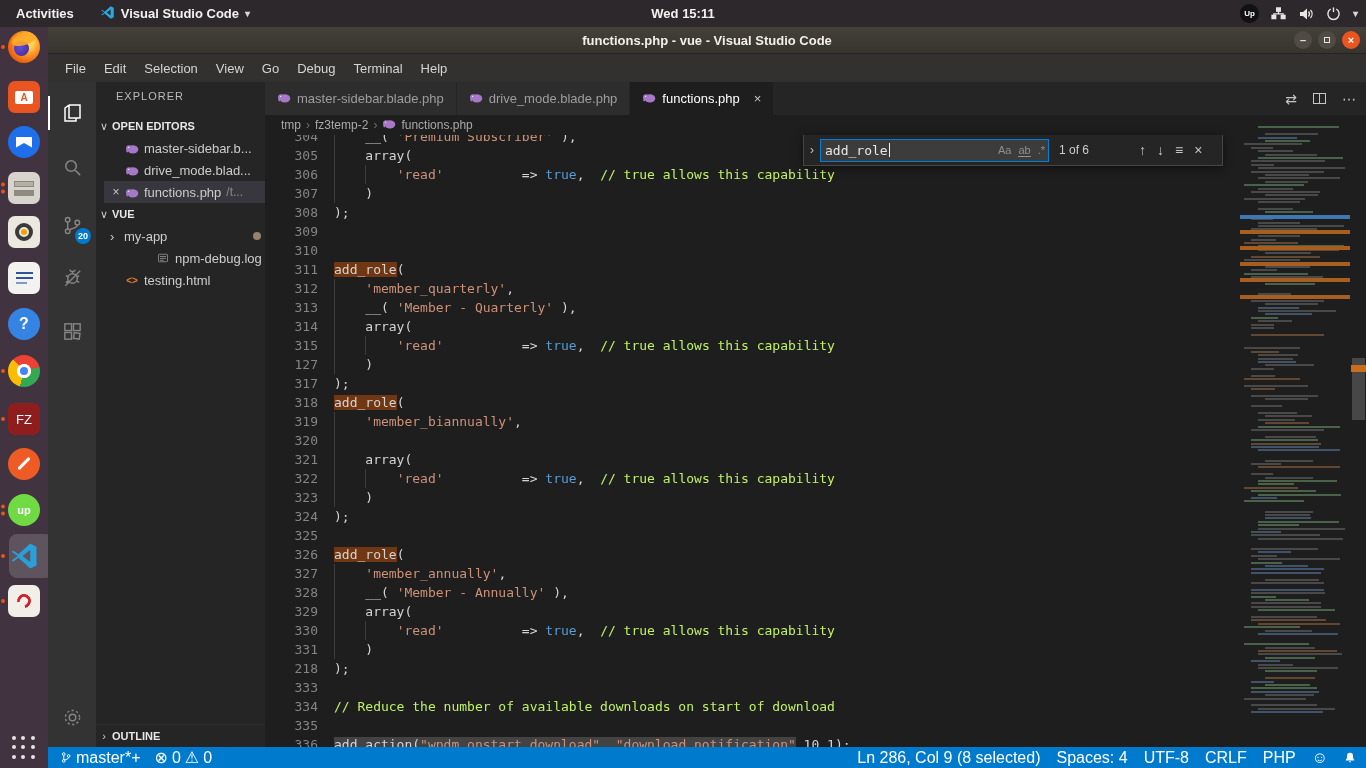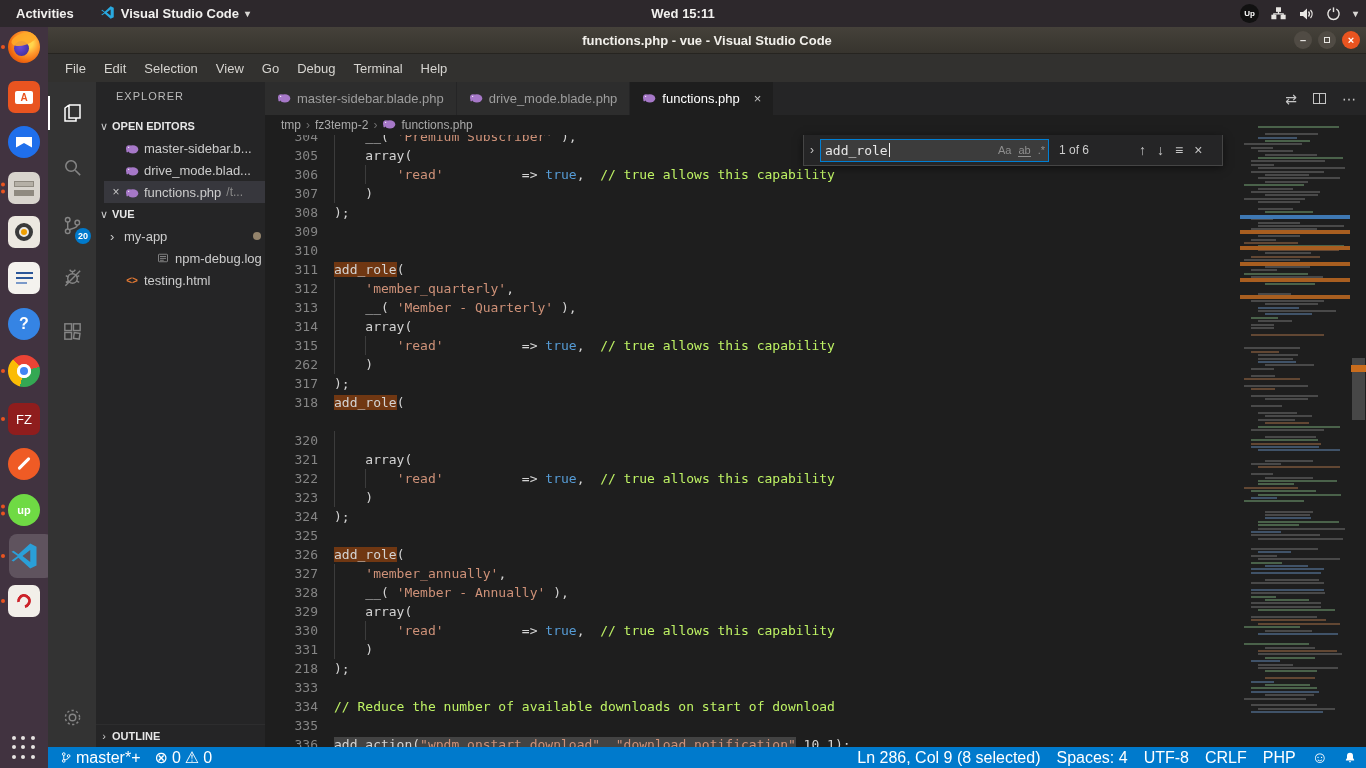--- a/index.html
+++ b/index.html
@@ -548,31 +548,36 @@
         <span class="ig" style="left: 69px;"></span>
         <span class="ct"><span class="tk-p">    array(</span></span>
       </div>
       <div class="cl" style="top: 201px;">
         <span class="num">315</span>
         <span class="ig" style="left: 69px;"></span>
         <span class="ig" style="left: 100.2px;"></span>
         <span class="ct"><span class="tk-p">        </span><span class="tk-s">'read'</span><span class="tk-p">          =&gt; </span><span class="tk-k">true</span><span class="tk-p">,  </span><span class="tk-c">// true allows this capability</span></span>
       </div>
       <div class="cl" style="top: 220px;">
-        <span class="num">262</span>
+        <span class="num">127</span>
         <span class="ig" style="left: 69px;"></span>
         <span class="ct"><span class="tk-p">    )</span></span>
       </div>
       <div class="cl" style="top: 239px;">
         <span class="num">317</span>
         <span class="ct"><span class="tk-p">);</span></span>
       </div>
       <div class="cl" style="top: 258px;">
         <span class="num">318</span>
         <span class="ct"><span class="tk-p hl-m">add_role</span><span class="tk-p">(</span></span>
+      </div>
+      <div class="cl" style="top: 277px;">
+        <span class="num">319</span>
+        <span class="ig" style="left: 69px;"></span>
+        <span class="ct"><span class="tk-p">    </span><span class="tk-s">'member_biannually'</span><span class="tk-p">,</span></span>
       </div>
       <div class="cl" style="top: 296px;">
         <span class="num">320</span>
         <span class="ig" style="left: 69px;"></span>
       </div>
       <div class="cl" style="top: 315px;">
         <span class="num">321</span>
         <span class="ig" style="left: 69px;"></span>
         <span class="ct"><span class="tk-p">    array(</span></span>
       </div>

